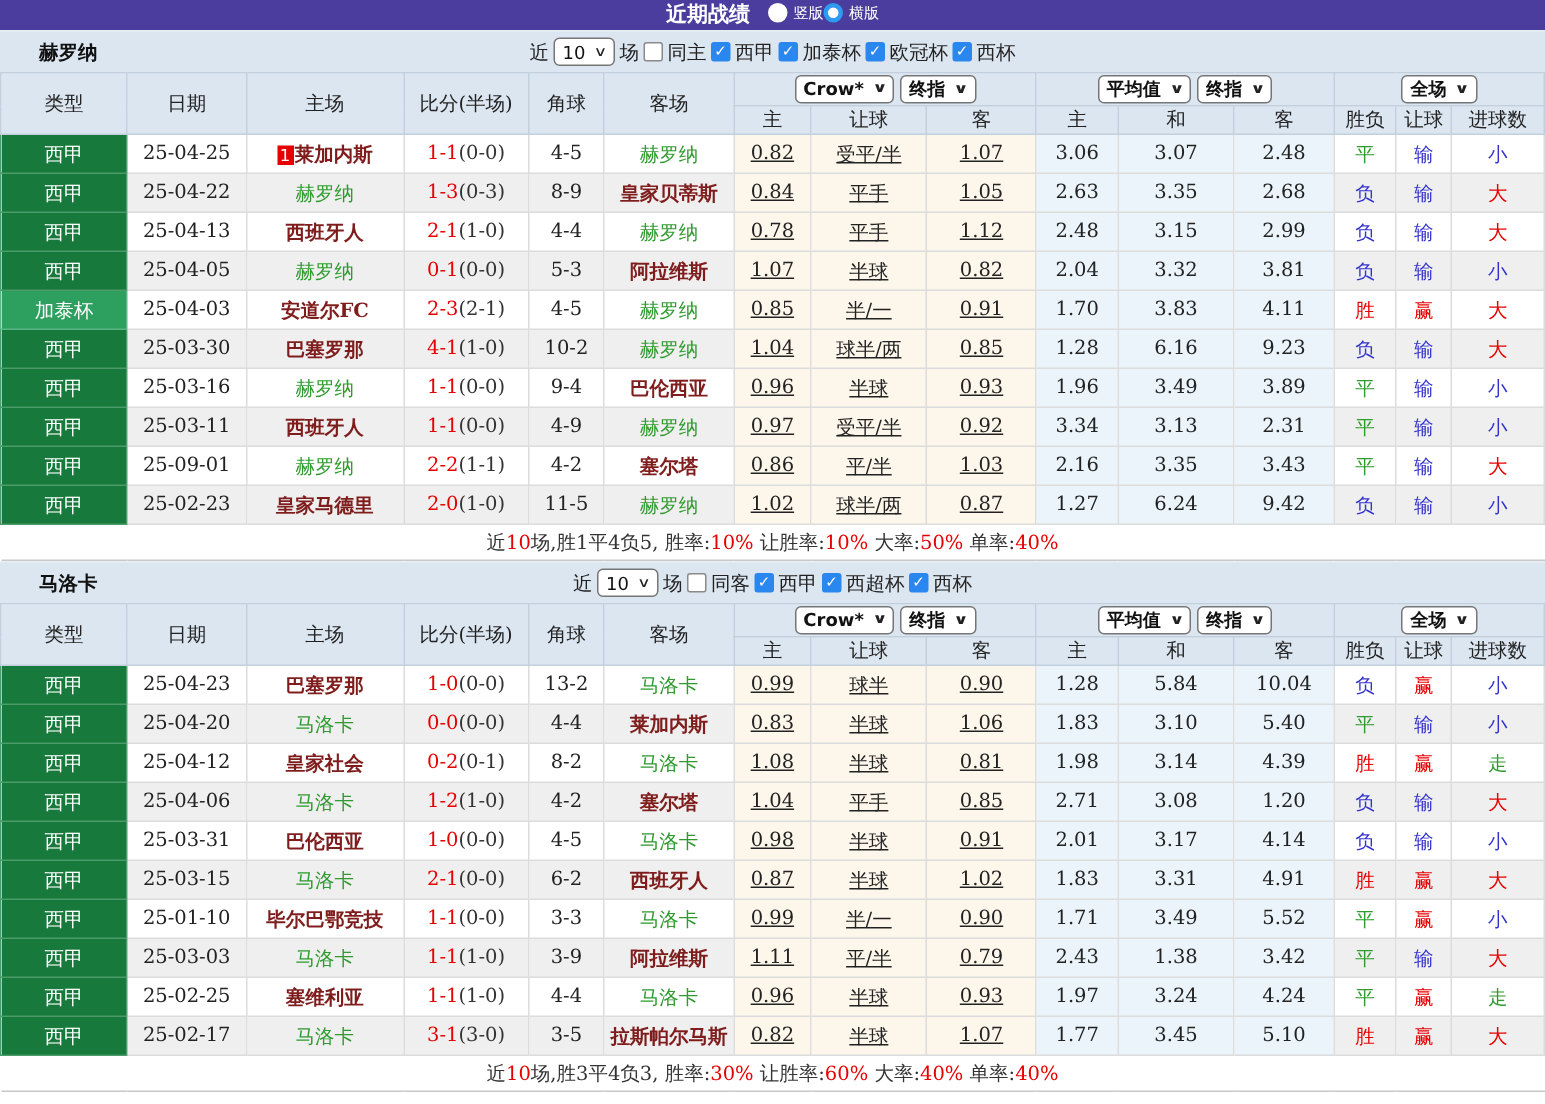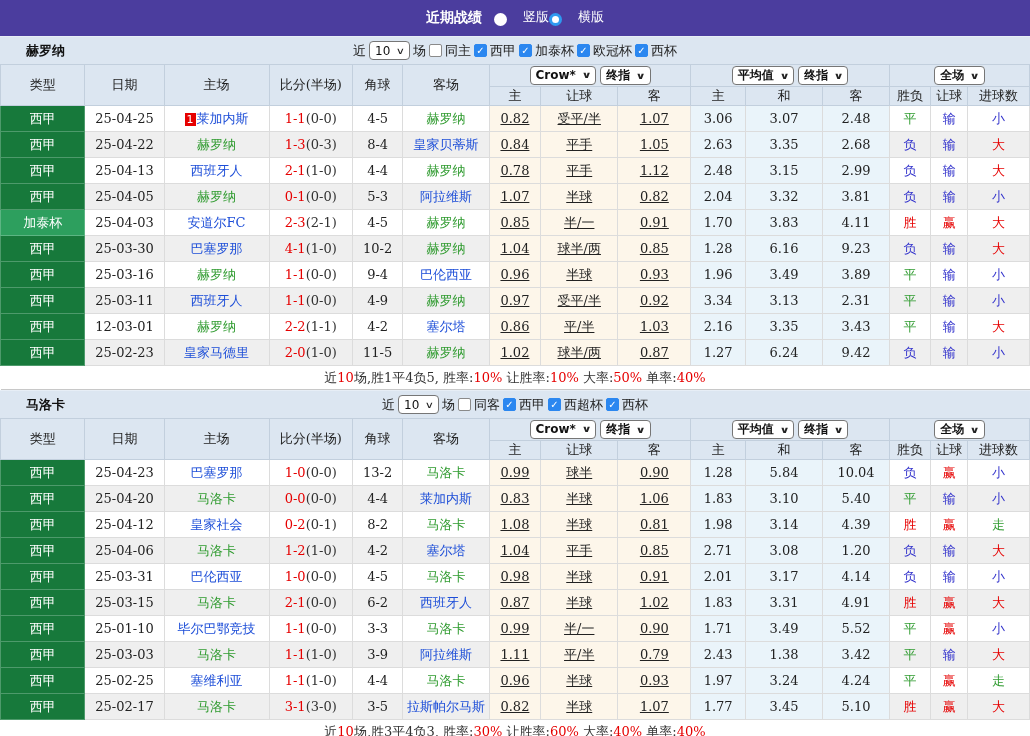--- a/index.html
+++ b/index.html
@@ -3,23 +3,23 @@
 <meta charset="utf-8">
 <style>
   * { box-sizing: border-box; }
   html,body { margin:0; padding:0; }
   body {
     width:1030px; height:736px; background:#fff; overflow:hidden;
     font-family:"DejaVu Serif","Liberation Serif",serif;
     font-size:13px; color:#222;
   }
   
-  .titlebar { height:36px; background:#4b3d9e; display:flex; align-items:center; justify-content:center; gap:12px; }
+  .titlebar { height:20px; background:#4b3d9e; display:flex; align-items:center; justify-content:center; gap:12px; }
   .titlebar .title { color:#fff; font-weight:bold; font-size:14px; font-family:"DejaVu Sans","Liberation Sans",sans-serif; }
-  .radio-opt { display:inline-flex; align-items:flex-end; gap:16px; color:#fff; font-size:13px; }
+  .radio-opt { display:inline-flex; align-items:flex-start; gap:4px; color:#fff; font-size:10px; }
   .radio { width:13px; height:13px; border-radius:50%; background:#fff; display:inline-block; }
   .radio.sel { border:3px solid #2e9af0; }
   
   .section-head { height:28px; background:#dce6f1; position:relative; display:flex; align-items:center; border-top:1px solid #e7eef6; }
   .team { position:absolute; left:26px; font-weight:bold; font-size:13px; color:#111; }
   .filters { margin:0 auto; display:inline-flex; align-items:center; gap:3px; font-size:13px; color:#222; }
   .sel-box { display:inline-flex; align-items:center; gap:7px; background:#fff; border:1px solid #767676; border-radius:4px;
              padding:0 5px; height:19px; font-family:"DejaVu Sans","Liberation Sans",sans-serif; font-size:12px; color:#111; cursor:default; }
   .chev { font-size:9px; transform:scaleX(1.4); color:#222; }
   .cb { width:13px; height:13px; display:inline-flex; align-items:center; justify-content:center; border-radius:2px;
@@ -32,21 +32,21 @@
   .grid thead tr.h1 th { height:22px; }
   .grid thead tr.h2 th { height:19px; }
   .hgroup { text-align:center; }
   .hgroup .sel-box { margin:0 2px;font-weight:bold; }
   .grid td { border:1px solid #dcdcdc; text-align:center; height:26px; padding:0 2px; font-size:13px; overflow:hidden; white-space:nowrap; }
   tbody tr.even td.plain { background:#efefef; }
   td.type { color:#fff; }
   td.t-dark  { background:#17793b; border-color:#4d9a6b; }
   td.t-light { background:#2d9f5e; border-color:#5cb583; }
   .tg { color:#2f9b2f; }
-  .tk { color:#1d4ed8; }
+  .tk { color:#7f1d1d;font-weight:bold; }
   .sc-r { color:#e60000; }
   .sc-k { color:#333;text-align:center; }
   .badge { background:#e60000; color:#fff; font-size:11px; padding:0 2px; margin-right:1px; font-family:"DejaVu Sans",sans-serif; }
   td.cream { background:#fdf6ea;text-decoration:underline; }
   td.lblue { background:#eaf4fa; }
   .fg { color:#2f9b2f; } .fb { color:#3333cc; } .fr { color:#e60000; } .fk { color:#333; }
   tfoot td.summary { height:24px; background:#fff; border:none; border-top:1px solid #c8c8c8; border-bottom:1px solid #c8c8c8; text-align:center; font-size:13px; }
 </style>
 </head>
 <body>
@@ -157,21 +157,21 @@
             <td class="lblue">2.48</td>
             <td class="plain fg">平</td>
             <td class="plain fb">输</td>
             <td class="plain fb">小</td>
           </tr>
           <tr class="even">
             <td class="type t-dark">西甲</td>
             <td class="plain">25-04-22</td>
             <td class="plain"><span class="tg">赫罗纳</span></td>
             <td class="plain"><span class="sc-r">1-3</span><span class="sc-k">(0-3)</span></td>
-            <td class="plain">8-4</td>
+            <td class="plain">8-9</td>
             <td class="plain"><span class="tk">皇家贝蒂斯</span></td>
             <td class="cream">0.84</td>
             <td class="cream">平手</td>
             <td class="cream">1.05</td>
             <td class="lblue">2.63</td>
             <td class="lblue">3.35</td>
             <td class="lblue">2.68</td>
             <td class="plain fb">负</td>
             <td class="plain fb">输</td>
             <td class="plain fr">大</td>
@@ -273,21 +273,21 @@
             <td class="cream">0.92</td>
             <td class="lblue">3.34</td>
             <td class="lblue">3.13</td>
             <td class="lblue">2.31</td>
             <td class="plain fg">平</td>
             <td class="plain fb">输</td>
             <td class="plain fb">小</td>
           </tr>
           <tr class="odd">
             <td class="type t-dark">西甲</td>
-            <td class="plain">12-03-01</td>
+            <td class="plain">25-09-01</td>
             <td class="plain"><span class="tg">赫罗纳</span></td>
             <td class="plain"><span class="sc-r">2-2</span><span class="sc-k">(1-1)</span></td>
             <td class="plain">4-2</td>
             <td class="plain"><span class="tk">塞尔塔</span></td>
             <td class="cream">0.86</td>
             <td class="cream">平/半</td>
             <td class="cream">1.03</td>
             <td class="lblue">2.16</td>
             <td class="lblue">3.35</td>
             <td class="lblue">3.43</td>

